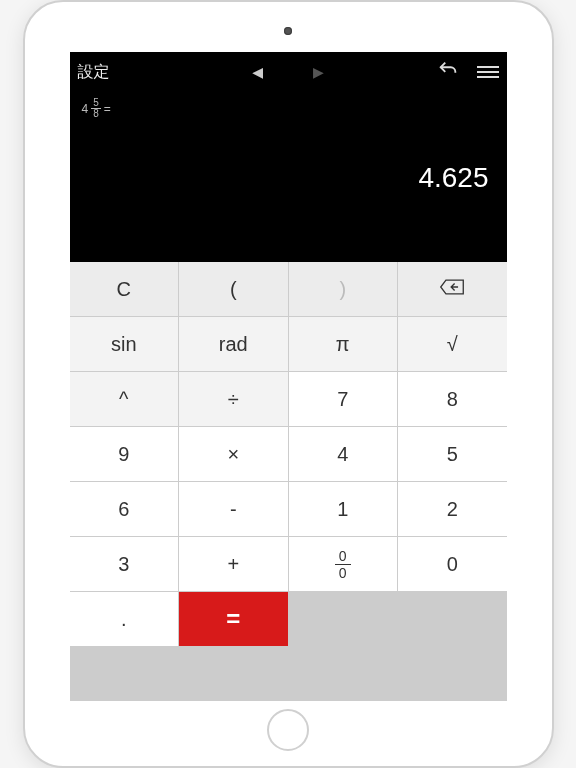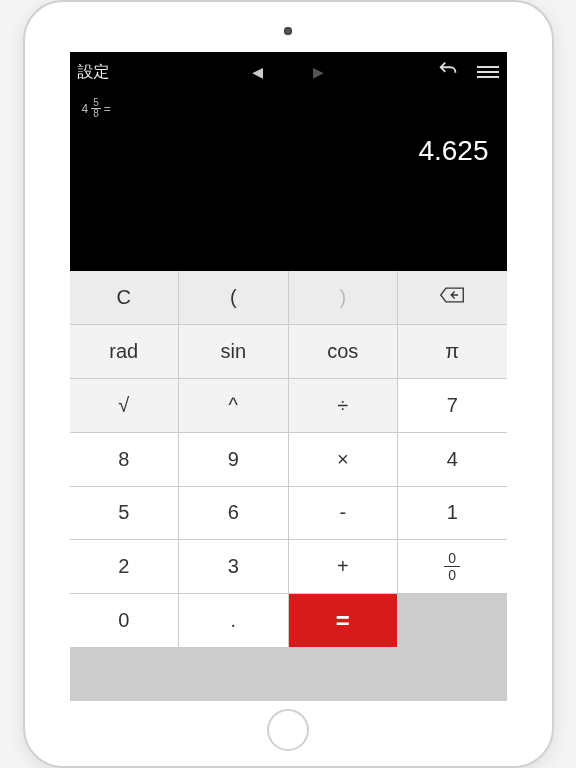--- a/index.html
+++ b/index.html
@@ -119,21 +119,21 @@
     margin: 0 3px;
   }
   .expression .frac .num { border-bottom: 1px solid #bbb; padding: 0 2px; }
   .expression .frac .den { padding: 0 2px; }
   .result {
     margin-top: auto;
     text-align: right;
     font-size: 28px;
     font-weight: 300;
     color: #fff;
-    padding: 10px 18px 104px 18px;
+    padding: 10px 18px 68px 18px;
   }
   .keypad {
     flex: 1;
     display: grid;
     grid-template-columns: repeat(4, 1fr);
     grid-template-rows: repeat(8, 1fr);
     gap: 1px;
     background: #ccc;
   }
   .key {
@@ -207,23 +207,22 @@
       <div class="key shade dim">)</div>
       <div class="key shade">
         <span class="backspace-icon">
           <svg viewBox="0 0 30 20" fill="none" stroke="#333" stroke-width="1.5">
             <path d="M8 2 L28 2 L28 18 L8 18 L2 10 Z"></path>
             <path d="M22 10 L14 10 M18 6 L14 10 L18 14"></path>
           </svg>
         </span>
       </div>
 
+      <div class="key shade-light">sin</div>
       <div class="key shade-light">rad</div>
-      <div class="key shade-light">sin</div>
-      <div class="key shade-light">cos</div>
 
       <div class="key shade-light">π</div>
       <div class="key shade-light">√</div>
       <div class="key shade-light">^</div>
       <div class="key shade-light">÷</div>
 
       <div class="key">7</div>
       <div class="key">8</div>
       <div class="key">9</div>
       <div class="key">×</div>

